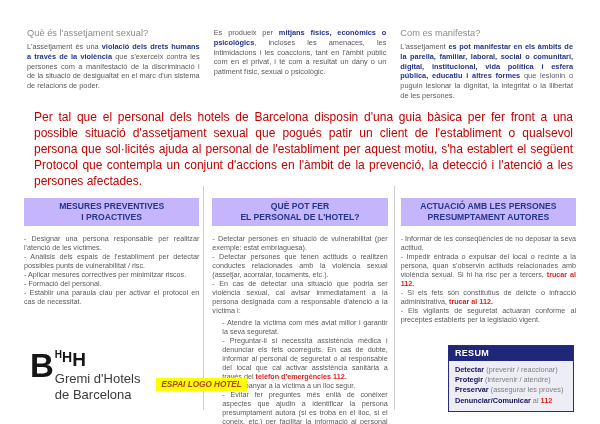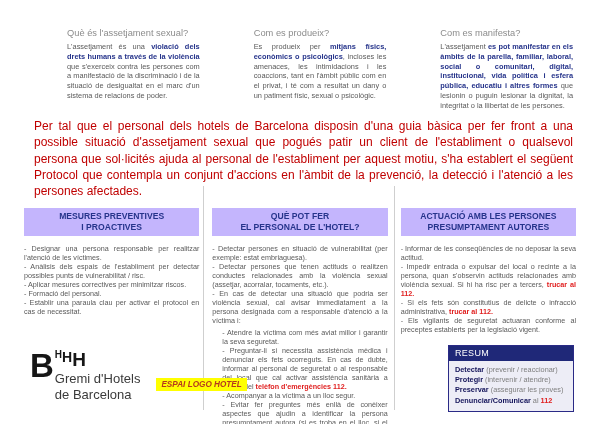--- a/index.html
+++ b/index.html
@@ -4,42 +4,42 @@
 <style>
   html,body{margin:0;padding:0;background:#ffffff;}
   body{width:600px;height:424px;font-family:"Liberation Sans", sans-serif;}
   .page{position:relative;width:600px;height:424px;box-sizing:border-box;background:#fff;
         padding:28px 24px 8px 24px;overflow:hidden;}
 
   .title{margin:0 0 9px 3px;font-size:12.8px;font-weight:bold;color:#26348B;
          text-decoration:underline;letter-spacing:0.2px;white-space:nowrap;}
 
   .top-grid{display:flex;gap:14px;margin:0 3px;}
-  .top-col{flex:1;margin-left:40px;}
+  .top-col{flex:1;}
   .top-heading{color:#8C8C8C;font-size:9.3px;margin:0 0 4px 0;}
   .top-body{font-size:7.4px;line-height:1.32;color:#595959;text-align:justify;margin:0;}
   .hl{color:#26348B;font-weight:bold;}
 
   .intro{color:#C00000;font-size:12px;line-height:1.34;text-align:justify;margin:8px 3px 9px 10px;}
 
   .cols-grid{display:flex;gap:13px;}
   .bcol{flex:1;min-width:0;}
   .col-header{background:#c4b5fd;color:#26348B;font-weight:bold;font-size:8.6px;
               text-align:center;line-height:1.3;padding:3px 2px;white-space:pre-line;
               margin:0 0 8px 0;}
   .bullet{font-size:7.2px;line-height:1.25;color:#595959;text-align:justify;margin:0;}
   .sub-bullets{margin:3px 0 0 10px;}
   .red{color:#E02020;font-weight:bold;}
 
   .divider{position:absolute;top:186px;width:1px;height:224px;background:#CFCFCF;}
   .divider.d1{left:203px;} .divider.d2{left:394px;}
 
   .resum{position:absolute;left:448px;top:345px;width:126px;border:1.5px solid #2A2A86;
          background:#EDEDF6;box-sizing:border-box;}
-  .resum-header{background:#1F2878;color:#ffffff;font-weight:normal;font-size:9px;
+  .resum-header{background:#1F2878;color:#ffffff;font-weight:bold;font-size:9px;
                 padding:2px 6px 3px 6px;letter-spacing:0.3px;}
   .resum-body{padding:4px 19px 5px 6px;}
   .resum-line{font-size:7.3px;line-height:1.4;white-space:nowrap;}
   .rl-label{font-weight:bold;color:#14145A;}
   .rl-rest{color:#7F7F7F;}
   .rl-red{color:#E02020;font-weight:bold;}
 
   .footer{position:absolute;left:30px;top:350px;display:flex;align-items:center;gap:16px;}
   .logo{display:flex;align-items:flex-start;}
   .logo-b{font-size:33px;font-weight:bold;color:#161616;line-height:0.95;}
@@ -55,21 +55,20 @@
 
 <div class="page">
 
 
   <div class="top-grid">
     <div class="top-col">
       <p class="top-heading">Què és l'assetjament sexual?</p>
       <p class="top-body"><span>L'assetjament és una </span><span class="hl">violació dels drets humans a través de la violència</span><span> que s'exerceix contra les persones com a manifestació de la discriminació i de la situació de desigualtat en el marc d'un sistema de relacions de poder.</span></p>
     </div>
     <div class="top-col">
-      <p class="top-heading">Com es produeix?</p>
       <p class="top-body"><span>Es produeix per </span><span class="hl">mitjans físics, econòmics o psicològics</span><span>, incloses les amenaces, les intimidacions i les coaccions, tant en l'àmbit públic com en el privat, i té com a resultat un dany o un patiment físic, sexual o psicològic.</span></p>
     </div>
     <div class="top-col">
       <p class="top-heading">Com es manifesta?</p>
       <p class="top-body"><span>L'assetjament </span><span class="hl">es pot manifestar en els àmbits de la parella, familiar, laboral, social o comunitari, digital, institucional, vida política i esfera pública, educatiu i altres formes</span><span> que lesionin o puguin lesionar la dignitat, la integritat o la llibertat de les persones.</span></p>
     </div>
   </div>
 
   <p class="intro">Per tal que el personal dels hotels de Barcelona disposin d'una guia bàsica per fer front a una possible situació d'assetjament sexual que pogués patir un client de l'establiment o qualsevol persona que sol·licités ajuda al personal de l'establiment per aquest motiu, s'ha establert el següent Protocol que contempla un conjunt d'accions en l'àmbit de la prevenció, la detecció i l'atenció a les persones afectades.</p>
 

